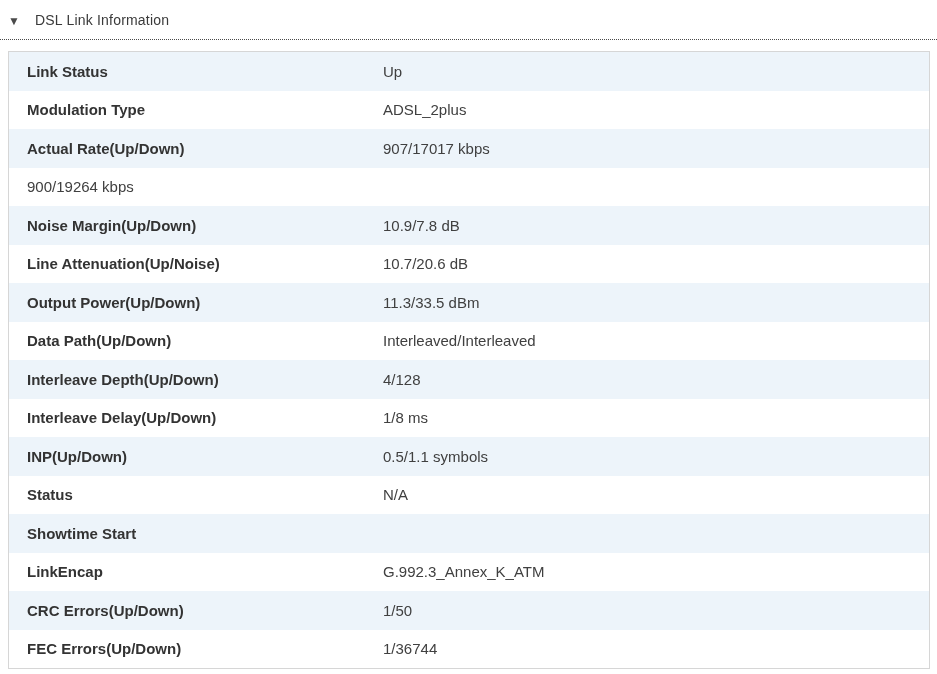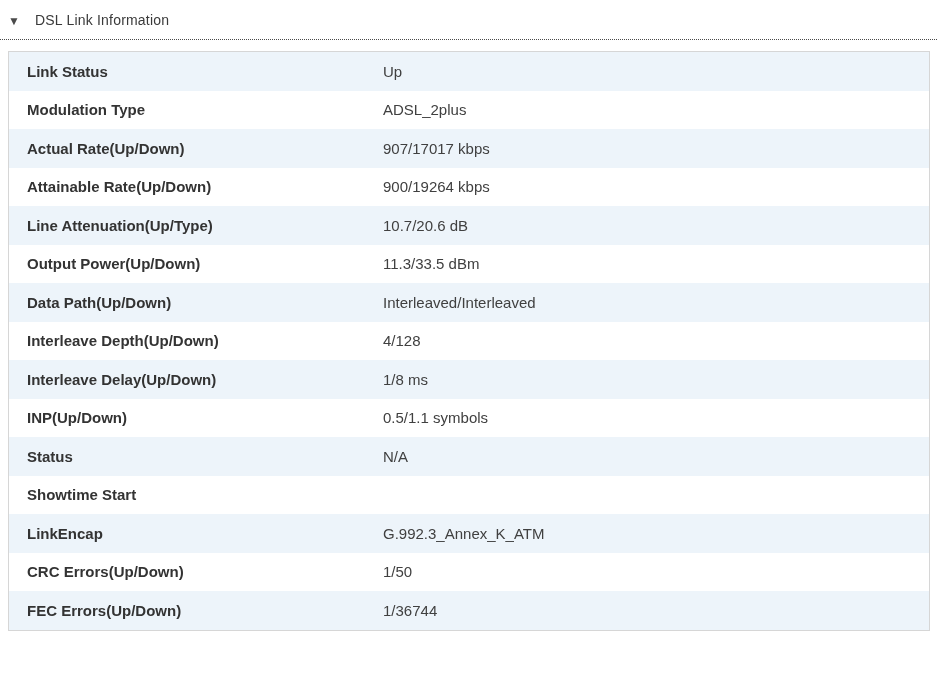--- a/index.html
+++ b/index.html
@@ -83,27 +83,30 @@
     <span class="info-label">Modulation Type</span>
     <span class="info-value">ADSL_2plus</span>
   </div>
 
   <div class="info-row">
     <span class="info-label">Actual Rate(Up/Down)</span>
     <span class="info-value">907/17017 kbps</span>
   </div>
 
   <div class="info-row">
-    <span class="info-label">Attainable Rate(Up/Down)</span>
     <span class="info-value">900/19264 kbps</span>
   </div>
 
+  <div class="info-row">
+    <span class="info-label">Noise Margin(Up/Down)</span>
+    <span class="info-value">10.9/7.8 dB</span>
+  </div>
 
   <div class="info-row">
-    <span class="info-label">Line Attenuation(Up/Type)</span>
+    <span class="info-label">Line Attenuation(Up/Noise)</span>
     <span class="info-value">10.7/20.6 dB</span>
   </div>
 
   <div class="info-row">
     <span class="info-label">Output Power(Up/Down)</span>
     <span class="info-value">11.3/33.5 dBm</span>
   </div>
 
   <div class="info-row">
     <span class="info-label">Data Path(Up/Down)</span>

